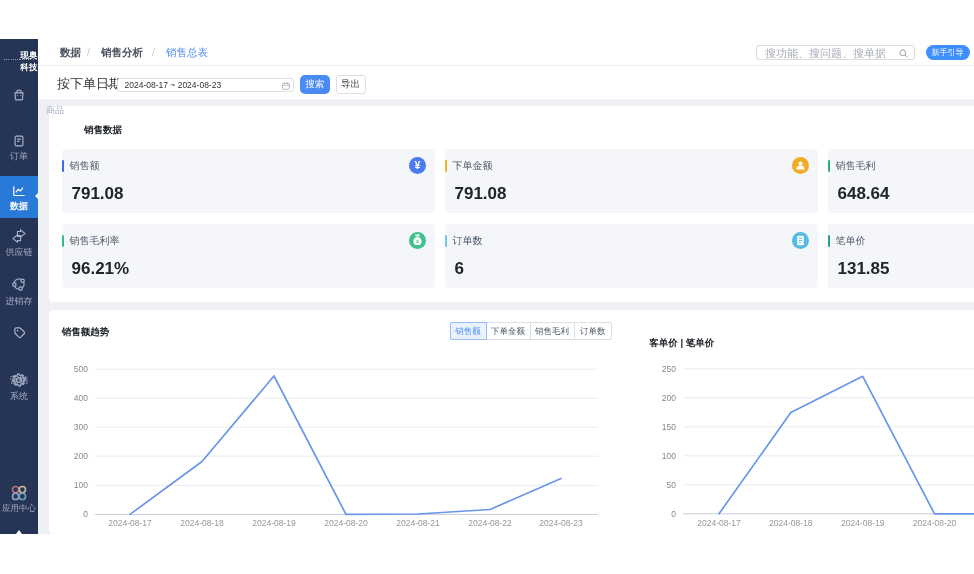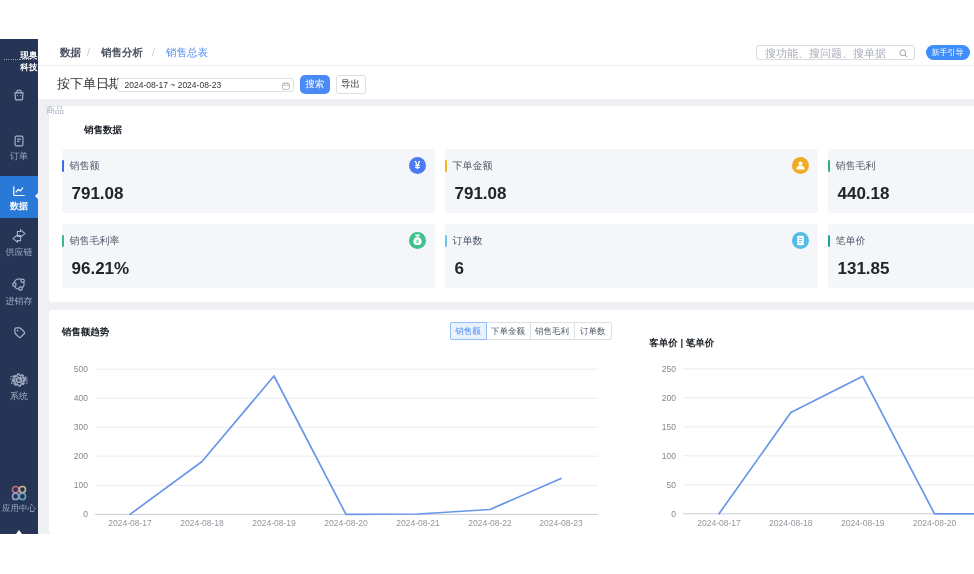--- a/index.html
+++ b/index.html
@@ -83,21 +83,21 @@
         <div class="micon" style="background:#F0AC26;">
           <svg width="17" height="17" viewBox="0 0 17 17" fill="#fff">
             <circle cx="8.5" cy="6.4" r="2"></circle>
             <path d="M4.4 12.6a4.1 4.1 0 0 1 8.2 0z"></path>
           </svg>
         </div>
       </div>
       <div class="mcard" style="left:778.5px; top:42.5px;">
         <div class="mbar" style="background:#2FAE85;"></div>
         <div class="mlabel">销售毛利</div>
-        <div class="mval">440.18</div>
+        <div class="mval">648.64</div>
       </div>
       <div class="mcard" style="left:12.5px; top:117.5px;">
         <div class="mbar" style="background:#36BC8C;"></div>
         <div class="mlabel">销售毛利率</div>
         <div class="mval">96.21%</div>
         <div class="micon" style="background:#3FC08D;">
           <svg width="17" height="17" viewBox="0 0 17 17" fill="none" stroke="#fff" stroke-width="1.1">
             <path d="M7 4.4h3l1.1-1.9h-5.2z" fill="#fff" stroke="none"></path>
             <path d="M6.9 5.2h3.2c1.6 1 2.6 2.7 2.6 4.5 0 2-1.4 3.4-4.2 3.4s-4.2-1.4-4.2-3.4c0-1.8 1-3.5 2.6-4.5z" fill="#fff" stroke="none"></path>
             <path d="M7 7.6l1.5 1.7 1.5-1.7M8.5 9.3v2M7.2 10.2h2.6" stroke="#3FC08D" stroke-width="0.8" fill="none"></path>

